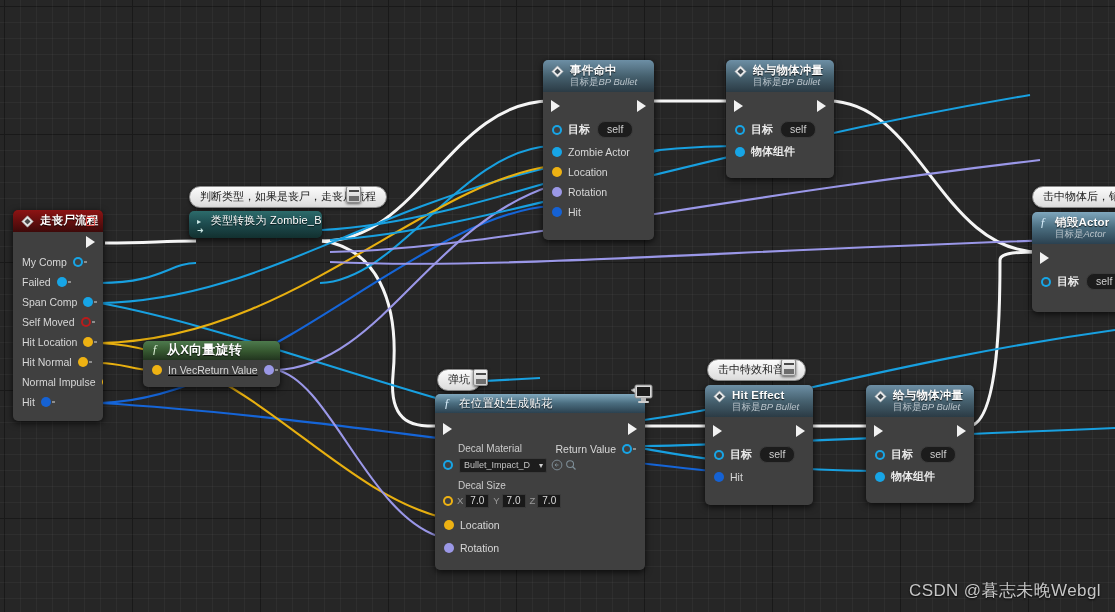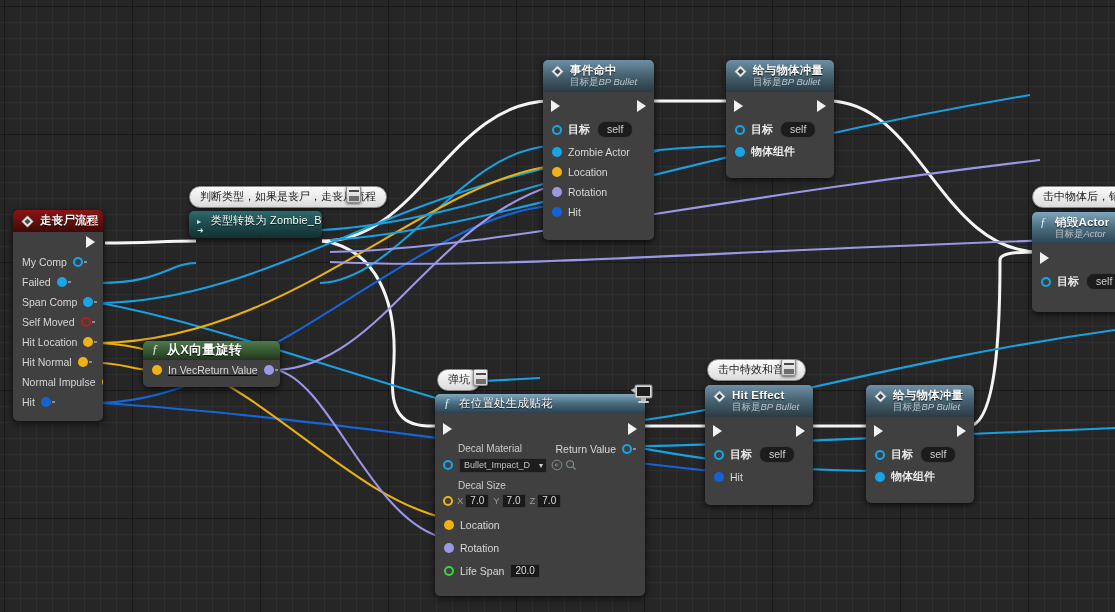--- a/index.html
+++ b/index.html
@@ -433,25 +433,20 @@
       </div>
 
       <div class="pin-row" style="height:26px;margin-top:4px;">
         <span class="pin" style="background:#eeb213"></span>
         <span class="pin-label gap-l">Location</span>
       </div>
       <div class="pin-row" style="height:20px;">
         <span class="pin" style="background:#9b98e6"></span>
         <span class="pin-label gap-l">Rotation</span>
       </div>
-      <div class="pin-row" style="height:26px;">
-        <span class="pin hollow" style="color:#3fd13f"></span>
-        <span class="pin-label gap-l">Life Span</span>
-        <span class="numbox" style="margin-left:6px;min-width:28px;">20.0</span>
-      </div>
     </div>
   </div>
 
   <svg class="dbg-icon" style="left:630px; top:384px;" viewBox="0 0 24 22">
     <rect x="5" y="1" width="17" height="13" rx="1.5" fill="#d9d9d9" stroke="#8a8a8a"></rect>
     <rect x="7" y="3" width="13" height="9" fill="#1d1d1d"></rect>
     <rect x="11" y="14" width="5" height="3" fill="#b8b8b8"></rect>
     <rect x="8" y="17" width="11" height="2" rx="1" fill="#cfcfcf"></rect>
     <path d="M5 4 L1 6 L5 9" fill="#cfcfcf" stroke="#8a8a8a" stroke-width=".8"></path>
   </svg>
@@ -505,14 +500,15 @@
         <span class="pin-label cn gap-l">目标</span>
         <span class="self-field">self</span>
       </div>
       <div class="pin-row">
         <span class="pin" style="background:#17a5e6"></span>
         <span class="pin-label cn gap-l">物体组件</span>
       </div>
     </div>
   </div>
 
+  <div class="watermark">CSDN @暮志未晚Webgl</div>
 
 </div>
 
 </body></html>

